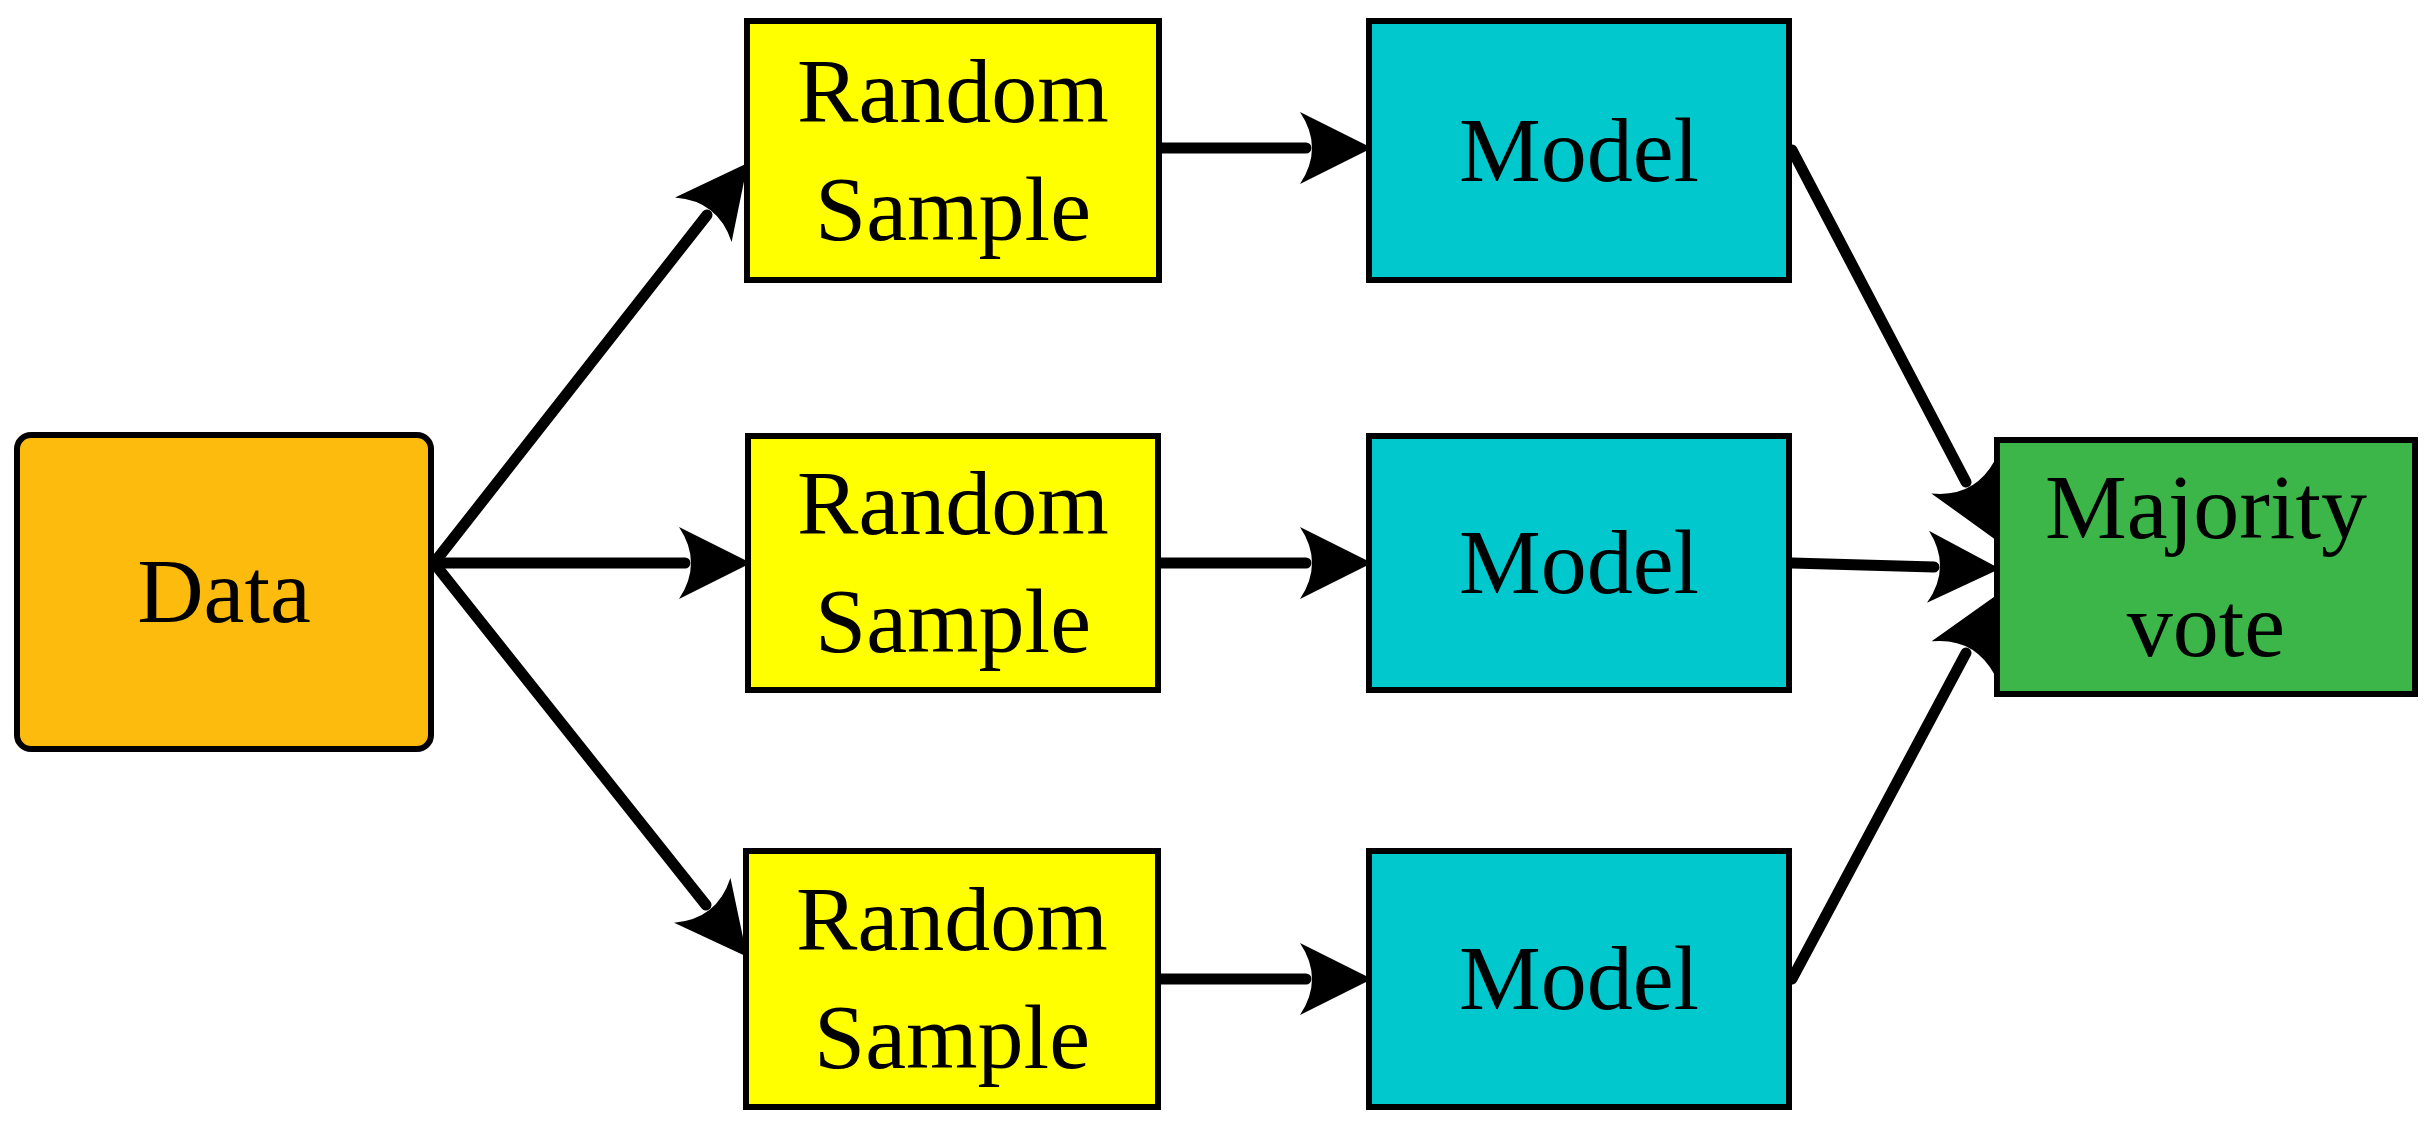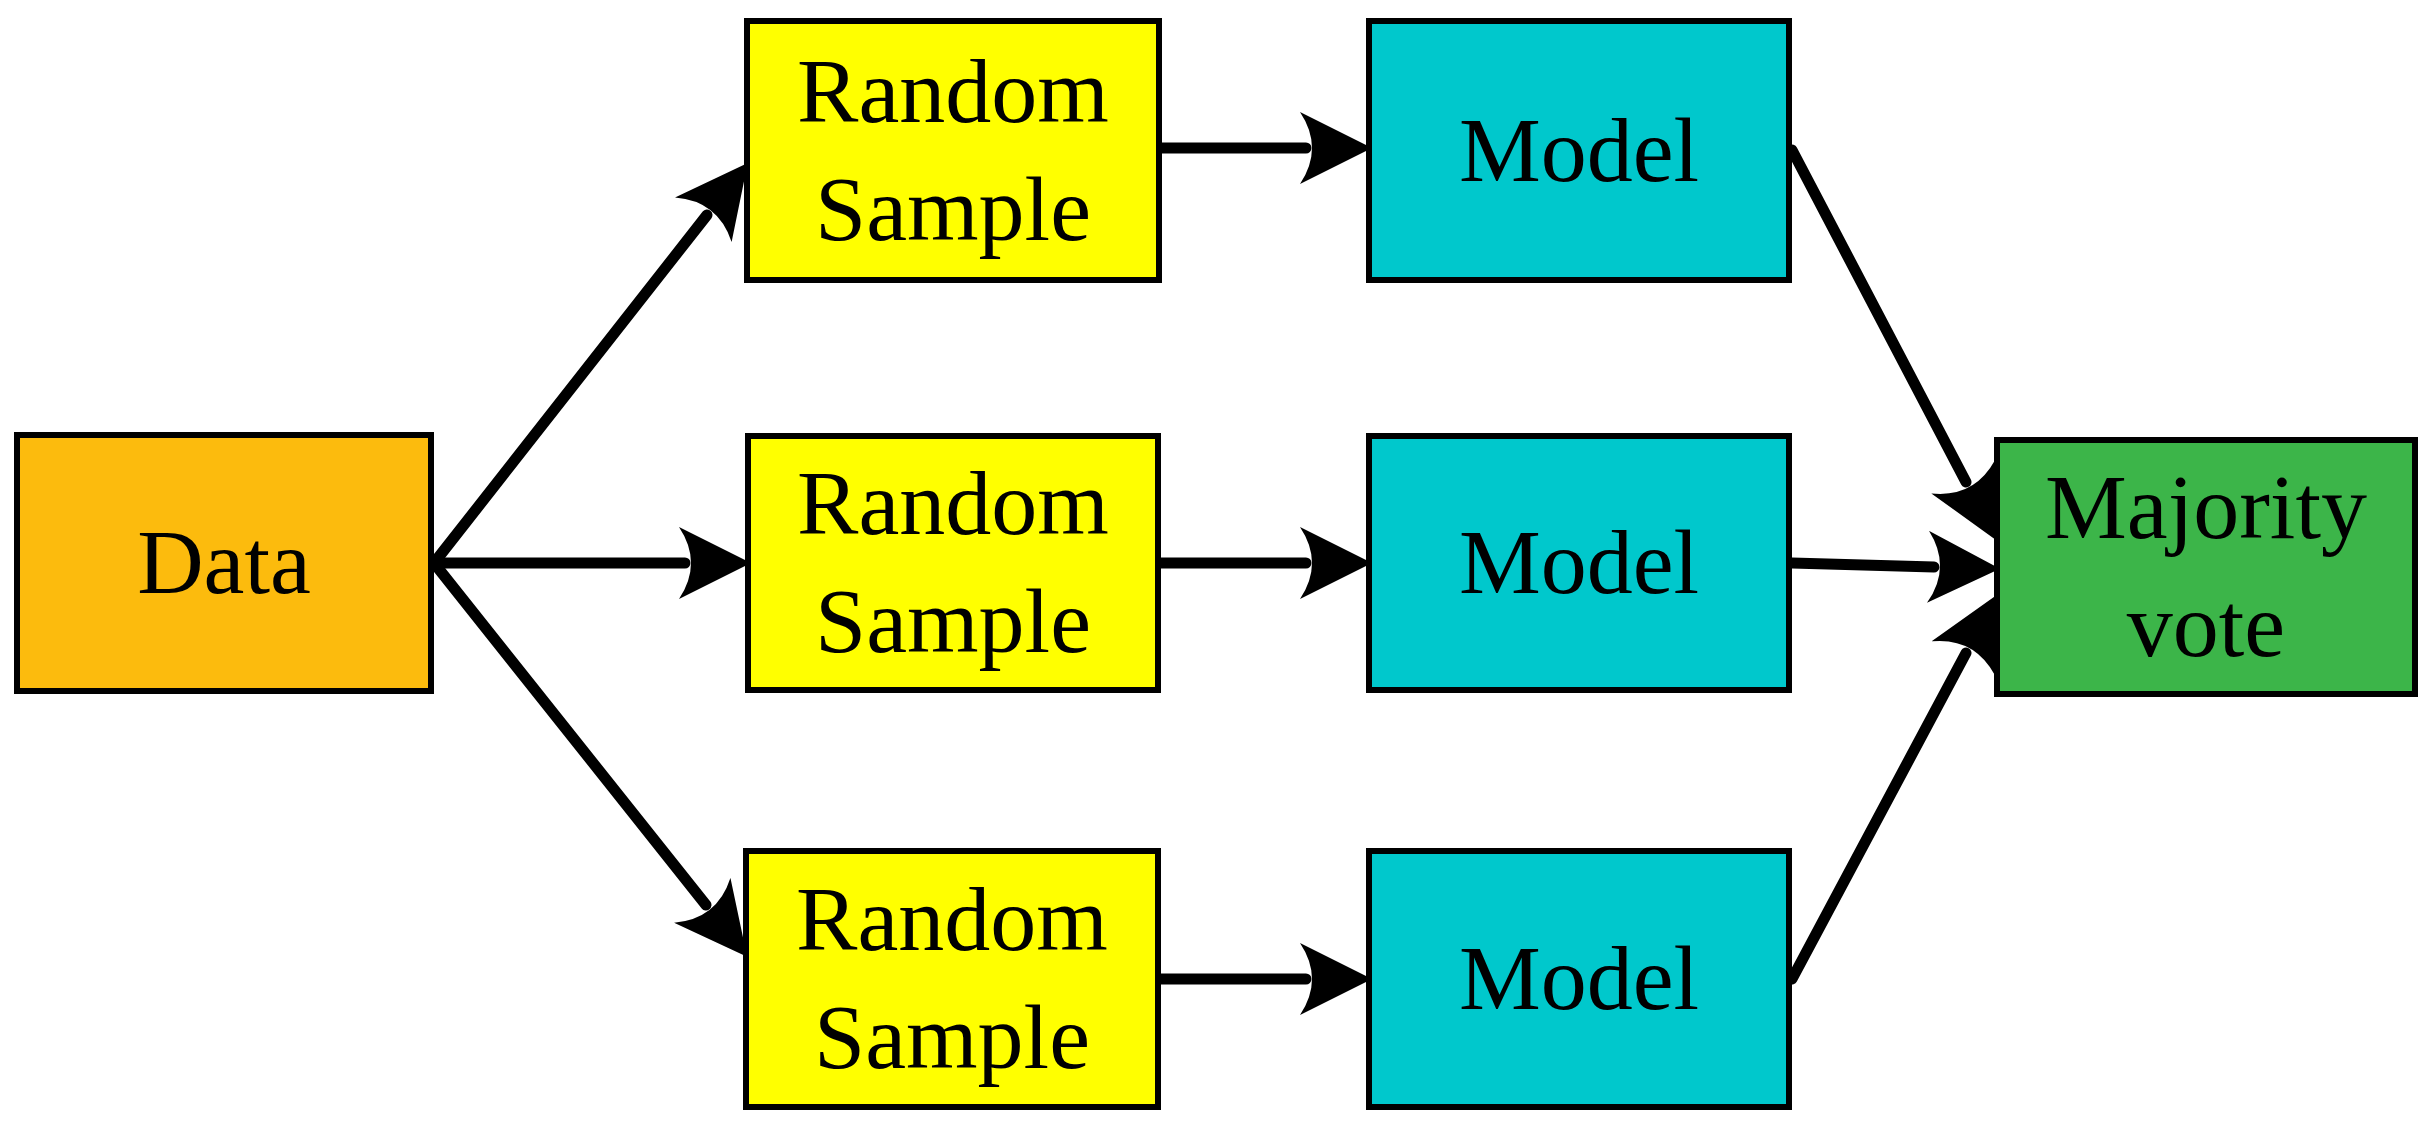--- a/index.html
+++ b/index.html
@@ -32,21 +32,21 @@
     text-align: center;
     color: #000000;
     font-size: 92px;
     line-height: 1.28;
   }
   .node span {
     display: block;
     padding: 0 20px;
   }
   
-  .n-data      { left: 14px;   top: 432px; width: 420px; height: 262px; }
+  .n-data      { left: 14px;   top: 432px; width: 420px; height: 320px; border-radius: 17px; }
   .n-rs1       { left: 744px;  top: 18px;  width: 418px; height: 265px; }
   .n-rs2       { left: 745px;  top: 433px; width: 416px; height: 260px; }
   .n-rs3       { left: 743px;  top: 848px; width: 418px; height: 262px; }
   .n-m1        { left: 1366px; top: 18px;  width: 426px; height: 265px; }
   .n-m2        { left: 1366px; top: 433px; width: 426px; height: 260px; }
   .n-m3        { left: 1366px; top: 848px; width: 426px; height: 262px; }
   .n-majority  { left: 1994px; top: 437px; width: 424px; height: 260px; }
 
   .edge {
     stroke: #000000;

